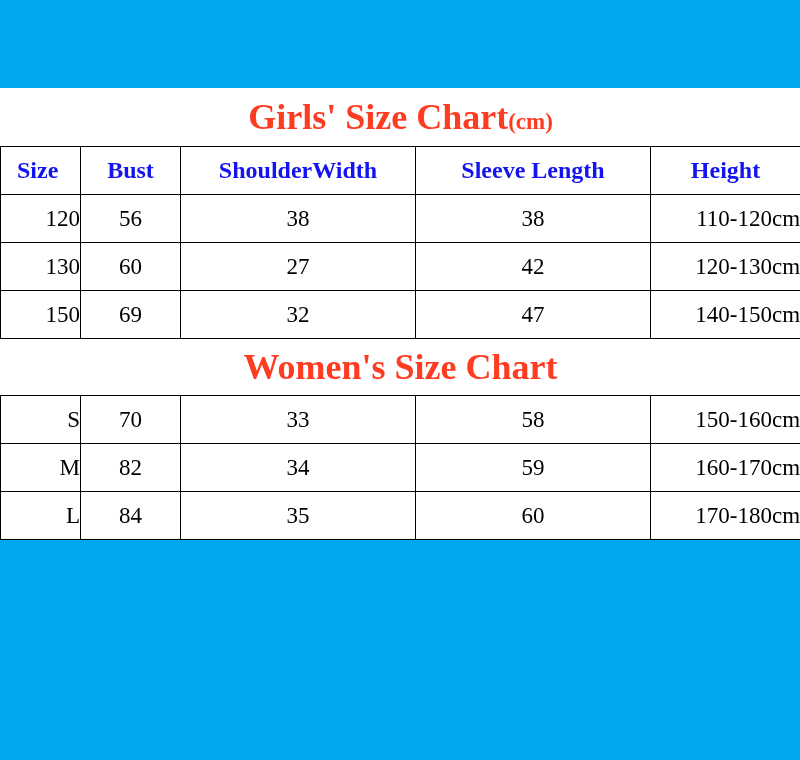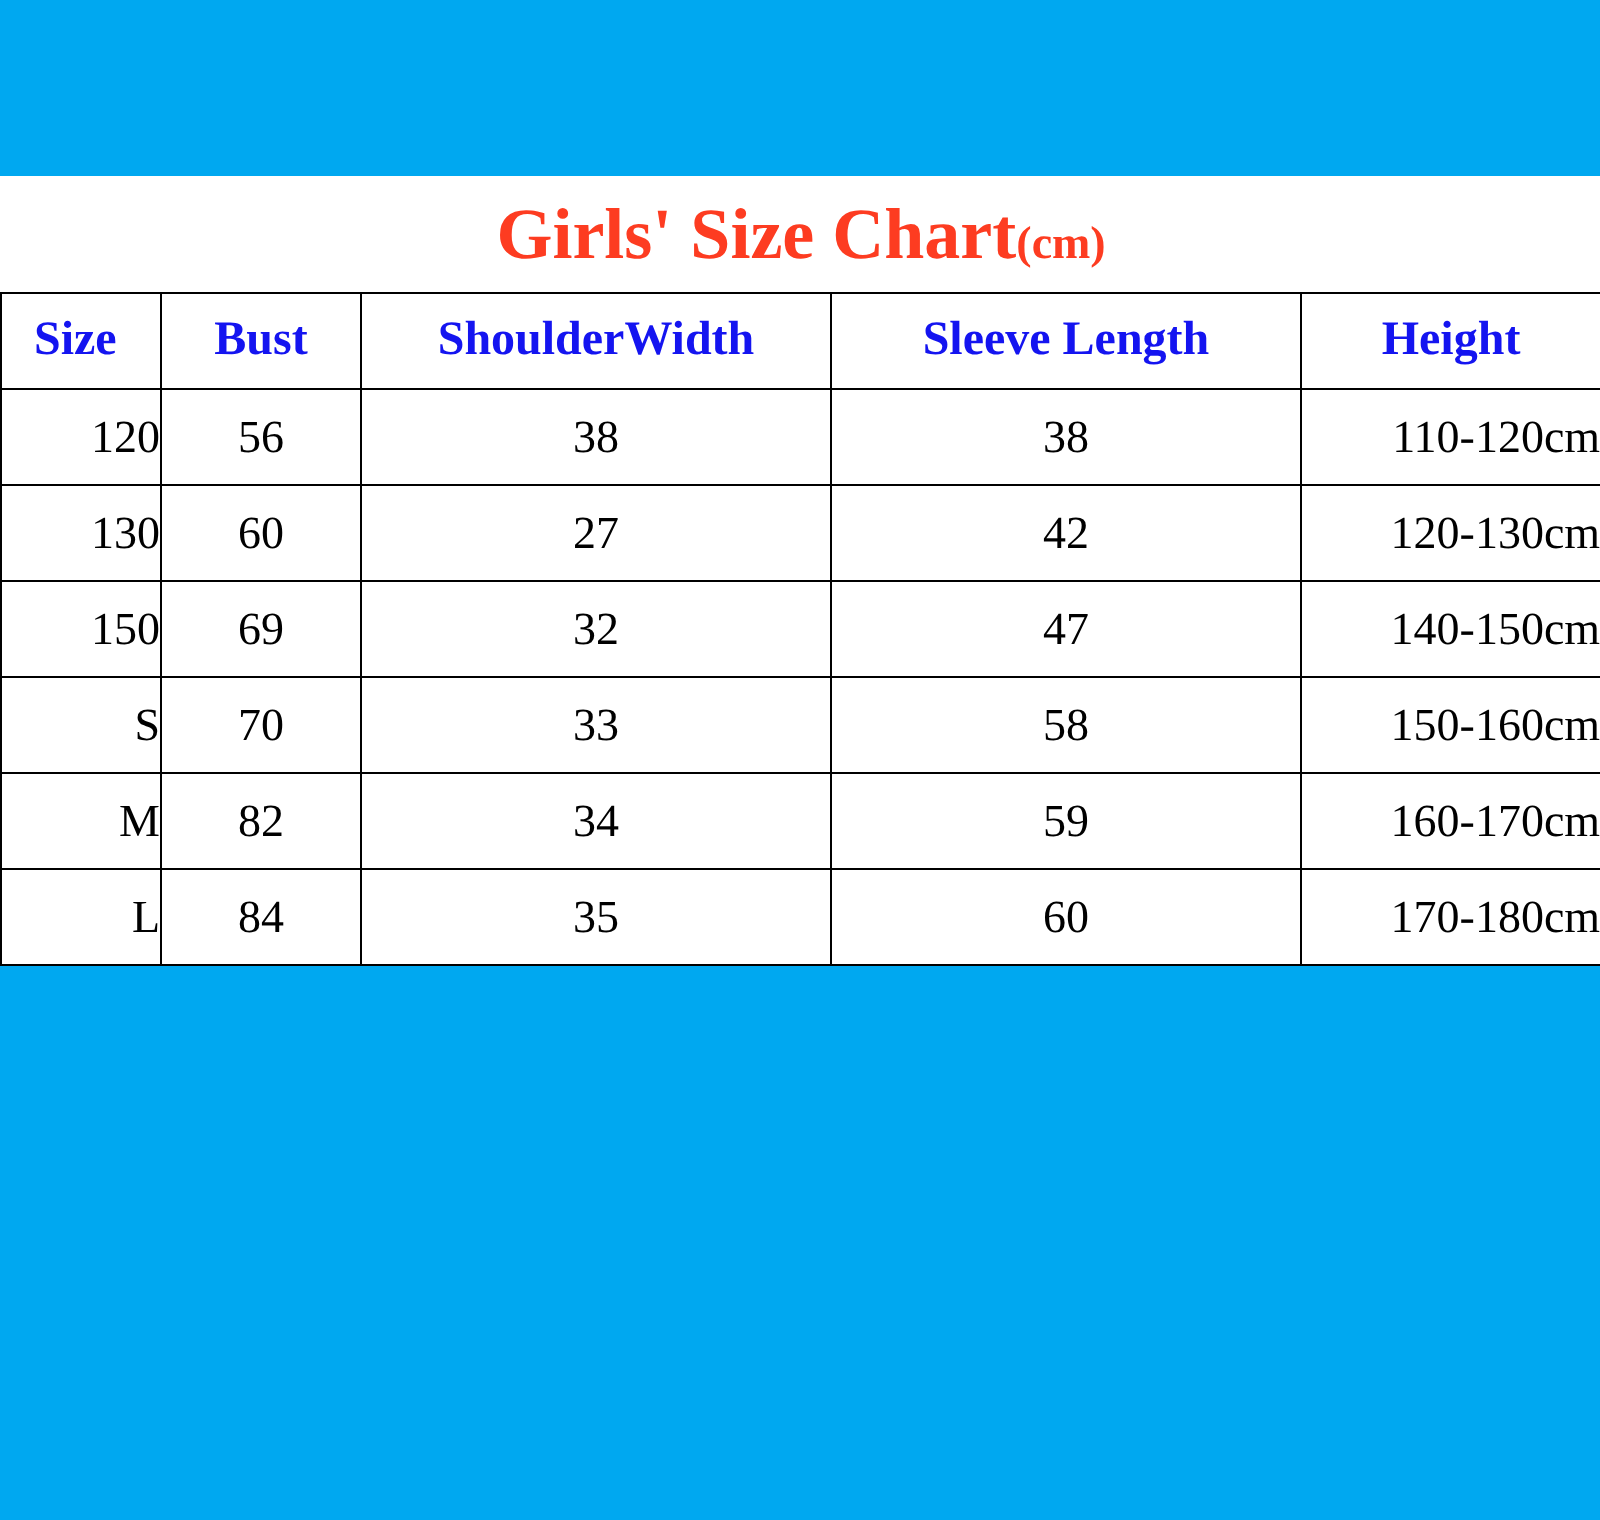--- a/index.html
+++ b/index.html
@@ -137,20 +137,25 @@
           <td class="height-col">120-130cm</td>
         </tr>
         <tr class="data-row">
           <td class="first-col">150</td>
           <td>69</td>
           <td>32</td>
           <td>47</td>
           <td class="height-col">140-150cm</td>
         </tr>
 
+        <tr class="title-row">
+          <td colspan="5" class="no-border">
+            <span class="title-text">Women's Size Chart</span>
+          </td>
+        </tr>
 
         <tr class="data-row">
           <td class="first-col">S</td>
           <td>70</td>
           <td>33</td>
           <td>58</td>
           <td class="height-col">150-160cm</td>
         </tr>
         <tr class="data-row">
           <td class="first-col">M</td>

